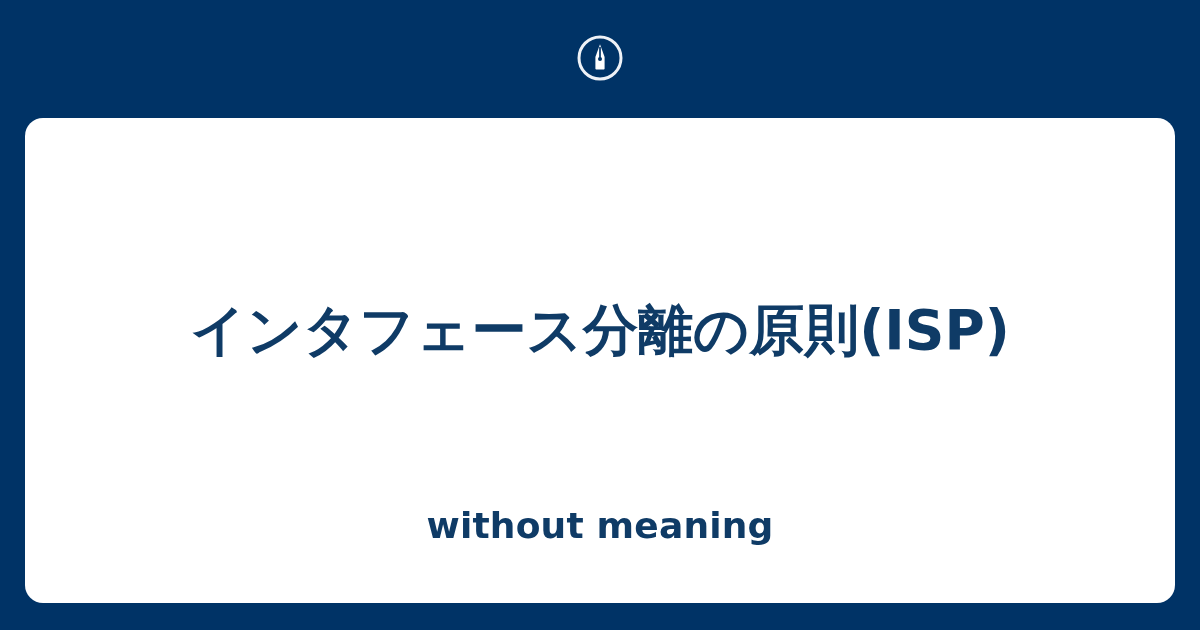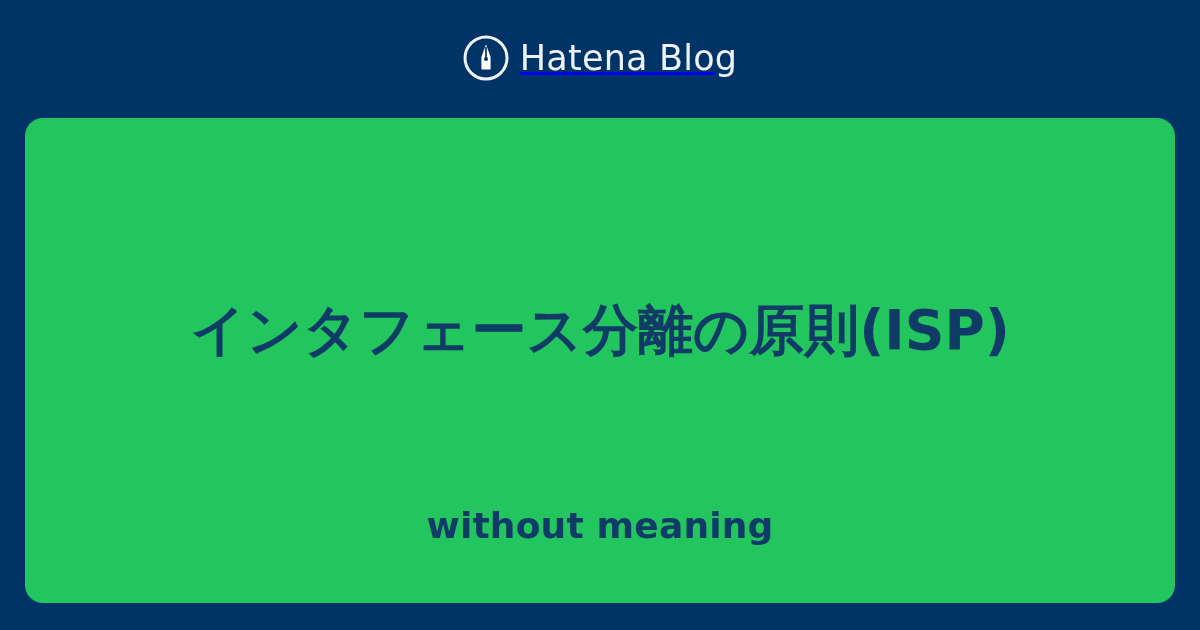--- a/index.html
+++ b/index.html
@@ -52,21 +52,21 @@
     font-family: "DejaVu Sans", "Liberation Sans", sans-serif;
   }
 
   
   .card {
     position: absolute;
     left: 25px;
     top: 118px;
     width: 1150px;
     height: 485px;
-    background: #22c55e;
+    background: #ffffff;
     border-radius: 18px;
     overflow: hidden;
     text-decoration: underline;
   }
 
   .card-inner {
     position: absolute;
     left: 0;
     top: 0;
     width: 100%;
@@ -111,21 +111,20 @@
 <div class="brand-bar">
   <a class="brand" href="#">
     <span class="brand-icon-wrap">
       <svg class="brand-icon" viewBox="0 0 46 46" xmlns="http://www.w3.org/2000/svg" aria-hidden="true">
         <circle cx="23" cy="23" r="21" fill="none" stroke="#eef2f7" stroke-width="3"></circle>
         <path d="M23 9.2 L27.6 22.0 L27.6 33.4 C27.6 34.1 27.1 34.6 26.4 34.6 L19.6 34.6 C18.9 34.6 18.4 34.1 18.4 33.4 L18.4 22.0 Z" fill="#ffffff"></path>
         <path d="M23 12.6 L23 22.2" stroke="#003366" stroke-width="1.7" stroke-linecap="round"></path>
         <circle cx="23" cy="24.0" r="2.0" fill="#003366"></circle>
       </svg>
     </span>
-    <span class="brand-text">Hatena Blog</span>
   </a>
 </div>
 
 <div class="card">
   <div class="card-inner">
     <h1 class="entry-title">インタフェース分離の原則(ISP)</h1>
     <div class="blog-name">without meaning</div>
   </div>
 </div>
 

